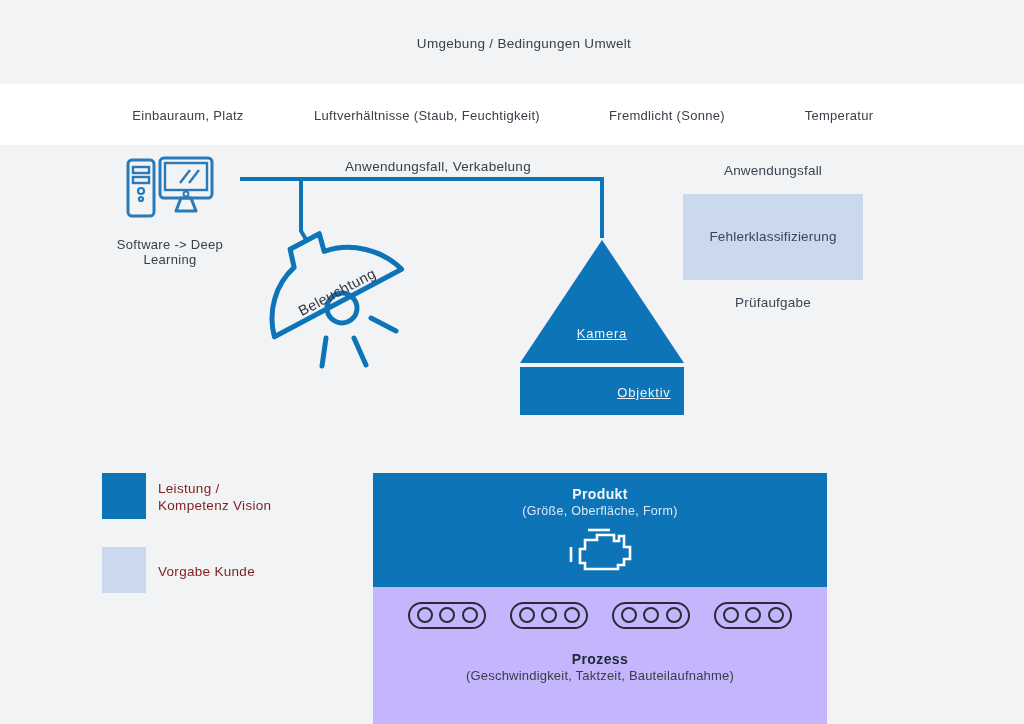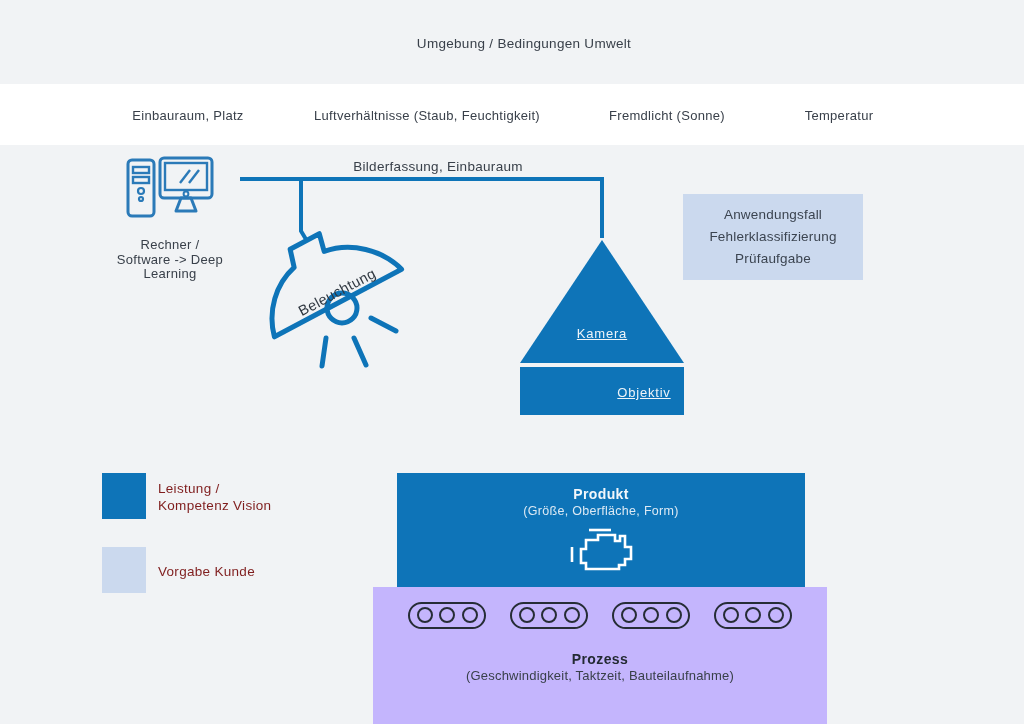--- a/index.html
+++ b/index.html
@@ -34,33 +34,33 @@
   }
   .kamera-label,.objektiv-label{
     position:absolute;transform:translateX(-50%);
     color:#eef4f9;font-size:13px;letter-spacing:.8px;white-space:nowrap;text-decoration:underline;
   }
   .kamera-label{left:602px;top:326px;}
   .objektiv-label{left:602px;top:385px;margin-left:42px;}
   .usecase-box{
     position:absolute;left:683px;top:194px;width:180px;height:86px;
     background:#cbd9ee;display:flex;flex-direction:column;justify-content:center;
-    text-align:center;font-size:13.5px;line-height:22px;letter-spacing:.2px;color:#3b4450;
+    text-align:center;font-size:13.5px;line-height:22px;letter-spacing:.2px;color:#3b4450;gap:44px;
   }
   .legend-swatch{position:absolute;left:102px;width:44px;height:46px;}
   .legend-swatch.blue{top:473px;background:#0e74b8;}
   .legend-swatch.lightblue{top:547px;background:#cbd9ee;}
   .legend-label{
     position:absolute;left:158px;font-size:13.5px;line-height:16.5px;letter-spacing:.3px;color:#7f1d1d;
   }
   .legend-label.first{top:481px;}
   .legend-label.second{top:564px;}
   .produkt-box{
-    position:absolute;left:373px;top:473px;width:408px;height:114px;
-    background:#0e74b8;color:#f2f7fb;text-align:center;margin-left:24px;
+    position:absolute;left:373px;top:473px;width:454px;height:114px;
+    background:#0e74b8;color:#f2f7fb;text-align:center;
   }
   .produkt-box .box-title{margin-top:13px;font-size:14px;font-weight:bold;letter-spacing:.4px;}
   .produkt-box .box-sub{margin-top:2px;font-size:12.5px;letter-spacing:.3px;color:#dce9f4;}
   .engine-wrap{margin-top:6px;}
   .prozess-box{
     position:absolute;left:373px;top:587px;width:454px;height:150px;
     background:#c4b5fd;text-align:center;
   }
   .pill-row{
     position:absolute;left:0;top:14px;width:454px;height:28px;
@@ -119,26 +119,25 @@
       <rect x="38" y="6" width="52" height="40" rx="4" fill="none" stroke="#2b7ab8" stroke-width="3"></rect>
       <rect x="43" y="11" width="42" height="27" fill="none" stroke="#2b7ab8" stroke-width="2.4"></rect>
       <line x1="58" y1="31" x2="68" y2="18" stroke="#2b7ab8" stroke-width="2.4"></line>
       <line x1="67" y1="31" x2="77" y2="18" stroke="#2b7ab8" stroke-width="2.4"></line>
       <circle cx="64" cy="42" r="2.4" fill="none" stroke="#2b7ab8" stroke-width="2"></circle>
       <path d="M59,46 h10 l5,13 h-20 z" fill="none" stroke="#2b7ab8" stroke-width="3" stroke-linejoin="round"></path>
     </svg>
   </div>
 
   <div class="computer-label">
-    <span style="display:block">Rechner /</span>
     <span style="display:block">Software -&gt; Deep</span>
     <span style="display:block">Learning</span>
   </div>
 
-  <div class="wiring-label">Bilderfassung, Einbauraum</div>
+  <div class="wiring-label">Anwendungsfall, Verkabelung</div>
 
   <div class="lamp-label">Beleuchtung</div>
 
   <div class="kamera-label">Kamera</div>
   <div class="objektiv-label">Objektiv</div>
 
   <div class="usecase-box">
     <span>Anwendungsfall</span>
     <span>Fehlerklassifizierung</span>
     <span>Prüfaufgabe</span>

